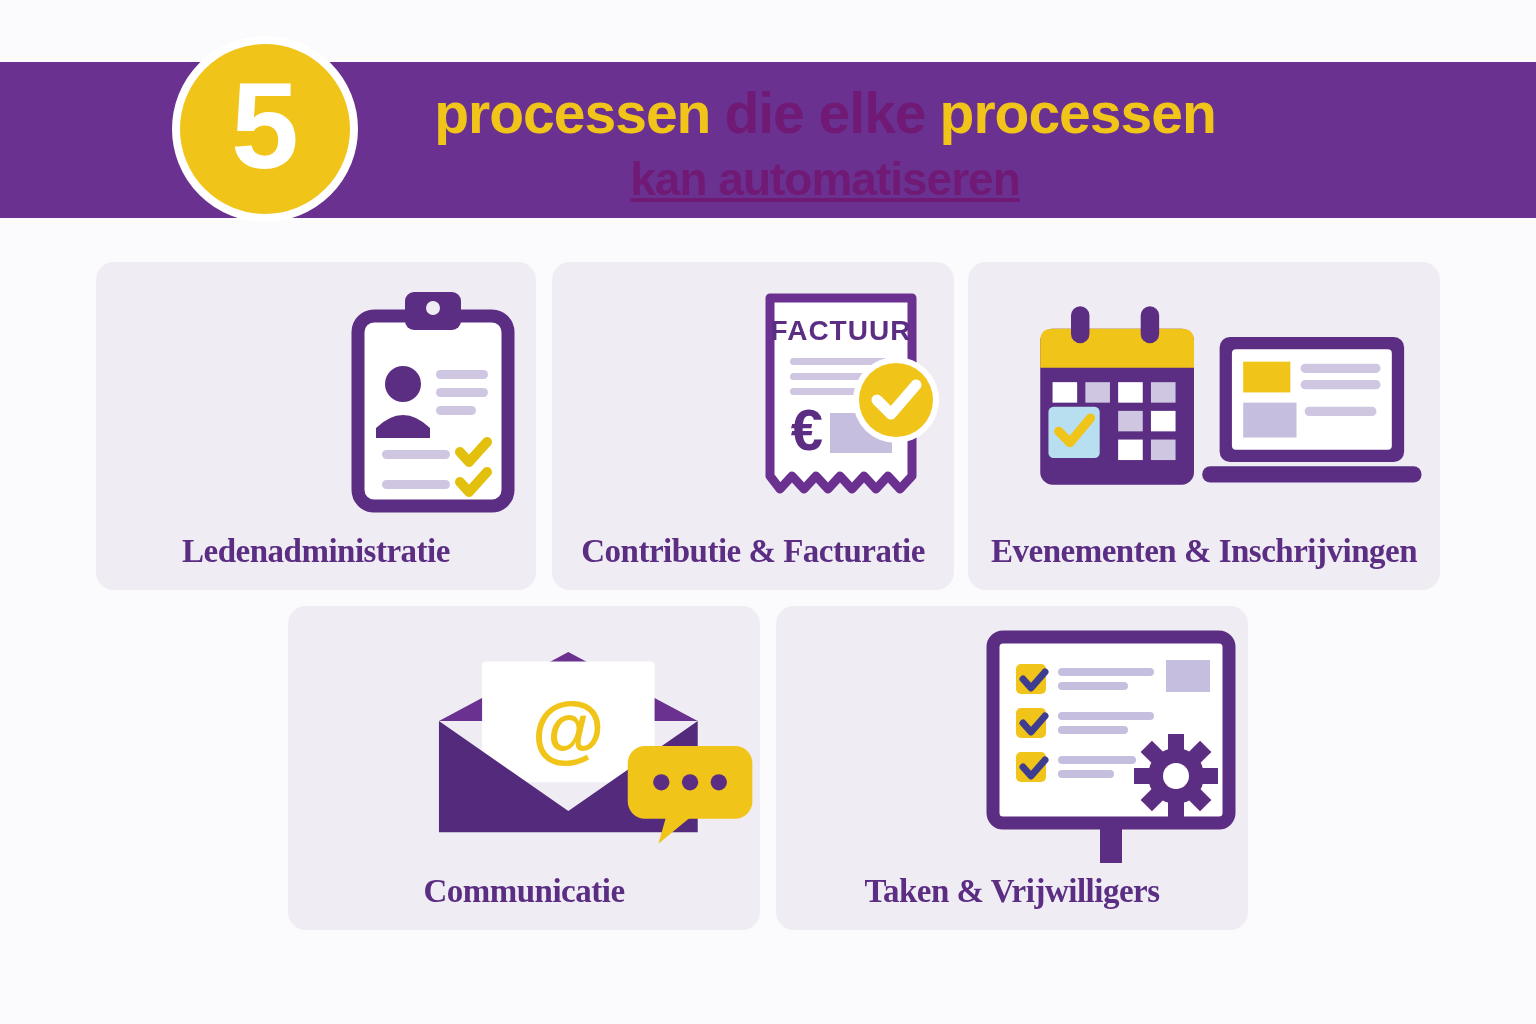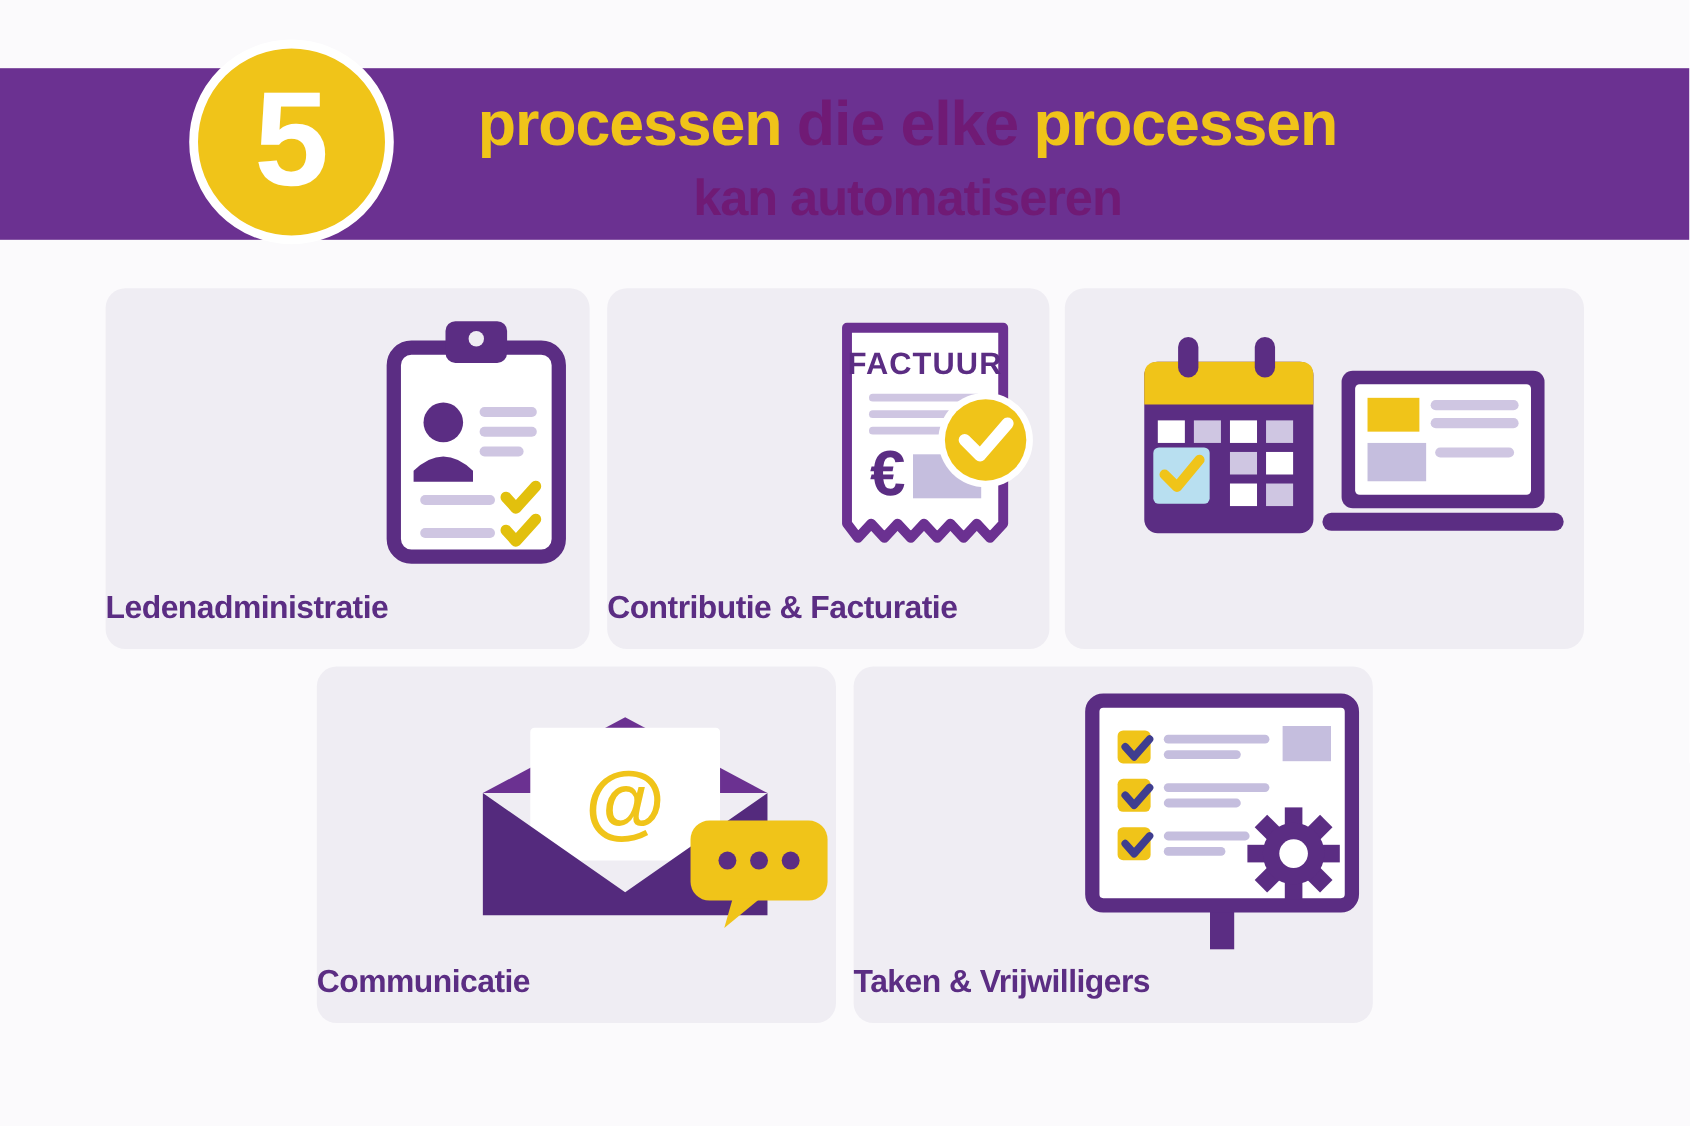--- a/index.html
+++ b/index.html
@@ -14,30 +14,30 @@
     position:absolute;left:172px;top:36px;width:186px;height:186px;
     background:#f0c419;border:8px solid #ffffff;border-radius:50%;
     display:flex;align-items:center;justify-content:center;box-sizing:border-box;
   }
   .badge span{color:#ffffff;font-size:122px;font-weight:bold;line-height:1;margin-top:-6px;}
   .title{
     position:absolute;left:370px;top:80px;width:910px;text-align:center;color:#ffffff;
   }
   .title .line1{font-size:57px;font-weight:bold;letter-spacing:-1px;white-space:nowrap;}
   .title .line1 span{margin:0 7px;}
-  .title .line2{font-size:46px;font-weight:bold;margin-top:6px;letter-spacing:-1px;}
+  .title .line2{font-size:46px;font-weight:bold;margin-top:6px;letter-spacing:-1px;text-decoration:underline;}
   .yellow{color:#f0c419;}
   .white{color:#701a75;}
 
   
   .card{position:absolute;background:#efedf3;border-radius:18px;}
   .card .icon-wrap{position:absolute;left:0;right:0;top:16px;display:flex;justify-content:flex-end;}
   .card .card-label{
-    position:absolute;left:0;right:0;bottom:20px;margin:0;
-    font-size:29px;font-weight:bold;color:#5b2d83;letter-spacing:-0.5px;
+    position:absolute;left:0;right:0;bottom:20px;margin:0;text-align:center;
+    font-size:33px;font-weight:bold;color:#5b2d83;letter-spacing:-0.5px;font-family:Liberation Serif, serif;
   }
   .card1{left:96px; top:262px; width:440px; height:328px;}
   .card2{left:552px;top:262px; width:402px; height:328px;}
   .card3{left:968px;top:262px; width:472px; height:328px;}
   .card4{left:288px;top:606px; width:472px; height:324px;}
   .card5{left:776px;top:606px; width:472px; height:324px;}
   .card3 .icon-wrap{top:34px;}
   .card4 .icon-wrap{top:30px;}
   svg{display:block;}
   svg text{font-family:"Liberation Sans", sans-serif;}
@@ -120,20 +120,21 @@
         <rect x="185" y="40" width="180" height="122" rx="10" fill="#5b2d83"></rect>
         <rect x="197" y="52" width="156" height="98" rx="4" fill="#ffffff"></rect>
         <rect x="208" y="64" width="46" height="30" fill="#f0c419"></rect>
         <rect x="264" y="66" width="78" height="9" rx="4.5" fill="#cfc6e2"></rect>
         <rect x="264" y="82" width="78" height="9" rx="4.5" fill="#cfc6e2"></rect>
         <rect x="208" y="104" width="52" height="34" fill="#c5bede"></rect>
         <rect x="268" y="108" width="70" height="9" rx="4.5" fill="#cfc6e2"></rect>
         <rect x="168" y="166" width="214" height="16" rx="8" fill="#5b2d83"></rect>
       </svg>
     </div>
+    <h2 class="card-label">Evenementen &amp; Inschrijvingen</h2>
   </section>
 
   <section class="card card4">
     <div class="icon-wrap">
       <svg width="345" height="215" viewBox="0 0 360 215">
 
         <path d="M25 84 L160 12 L295 84 Z" fill="#6b3191"></path>
         <rect x="70" y="22" width="180" height="126" rx="4" fill="#ffffff"></rect>
         <text x="160" y="118" text-anchor="middle" font-size="78" font-weight="bold" fill="#f0c419">@</text>
         <path d="M25 84 L25 200 L295 200 L295 84 L160 178 Z" fill="#542a7d"></path>

